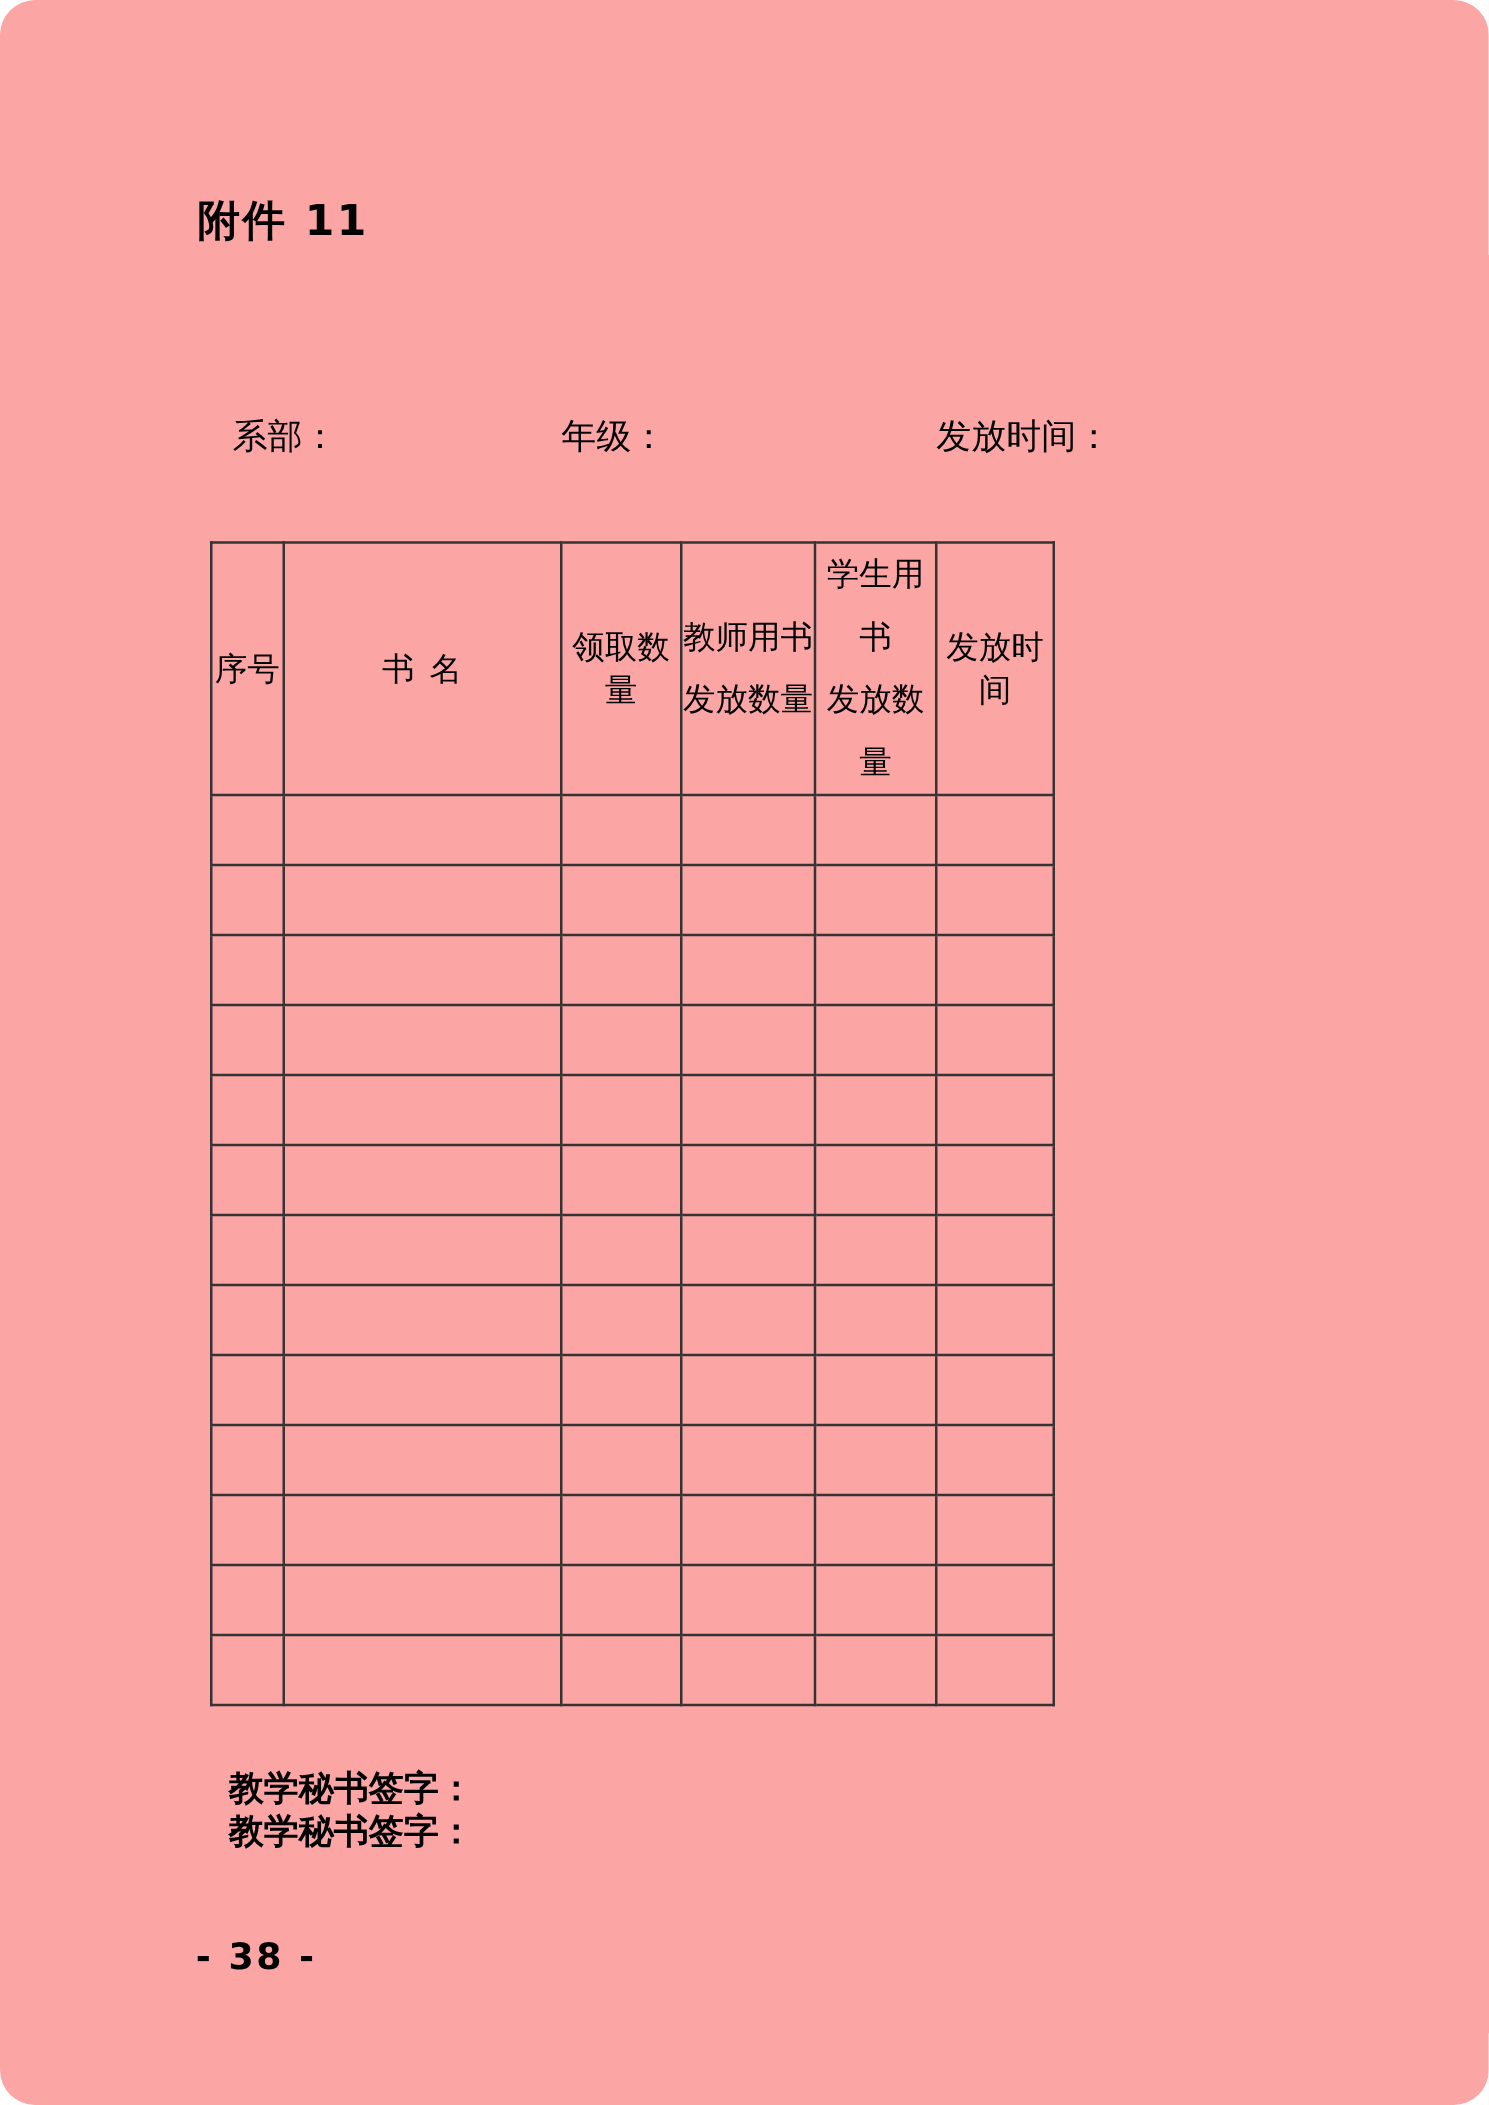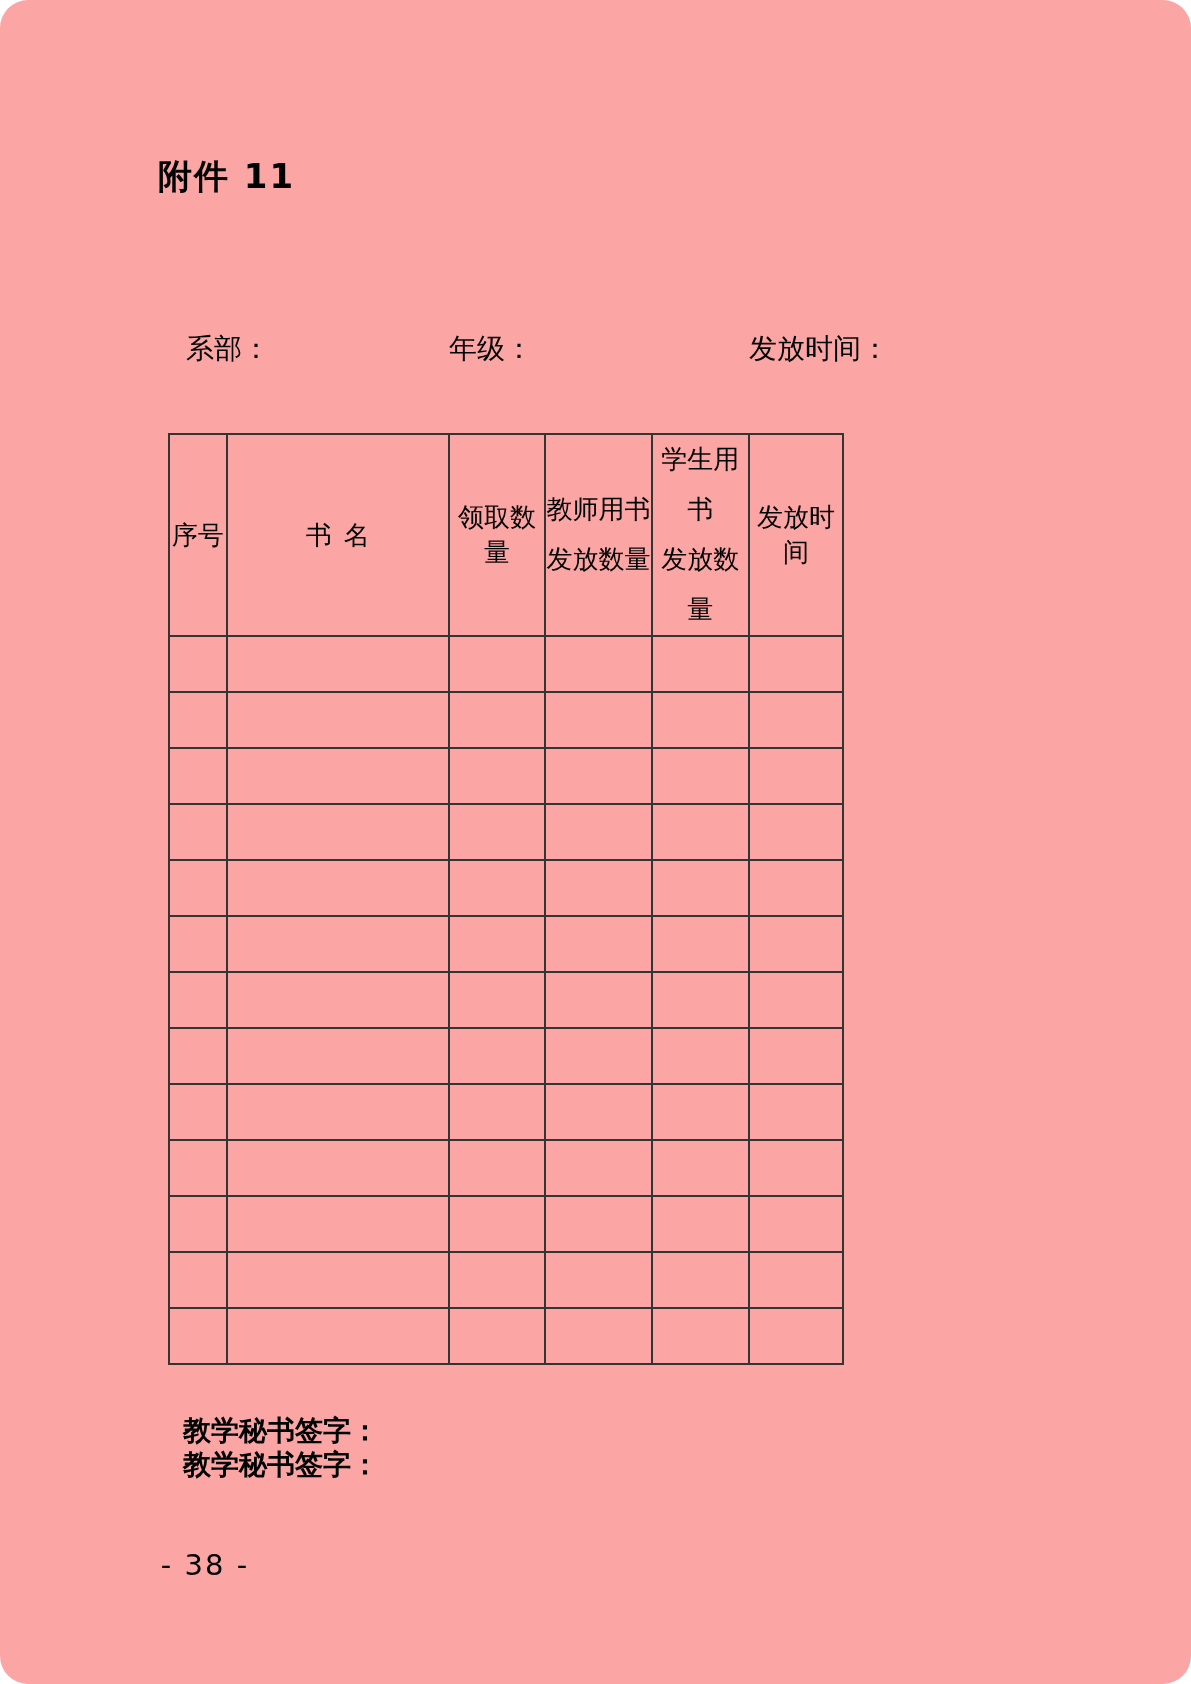--- a/index.html
+++ b/index.html
@@ -90,20 +90,21 @@
   .page-number {
     position: absolute;
     left: 150px;
     top: 1548px;
     width: 110px;
     text-align: center;
     font-size: 29px;
     font-family: "DejaVu Sans", sans-serif;
     letter-spacing: 2px;
     white-space: nowrap;
+    font-weight: bold;
   }
 </style>
 </head>
 <body>
 
 <div class="page">
 
   <div class="attachment-label">附件 11</div>
 
 

